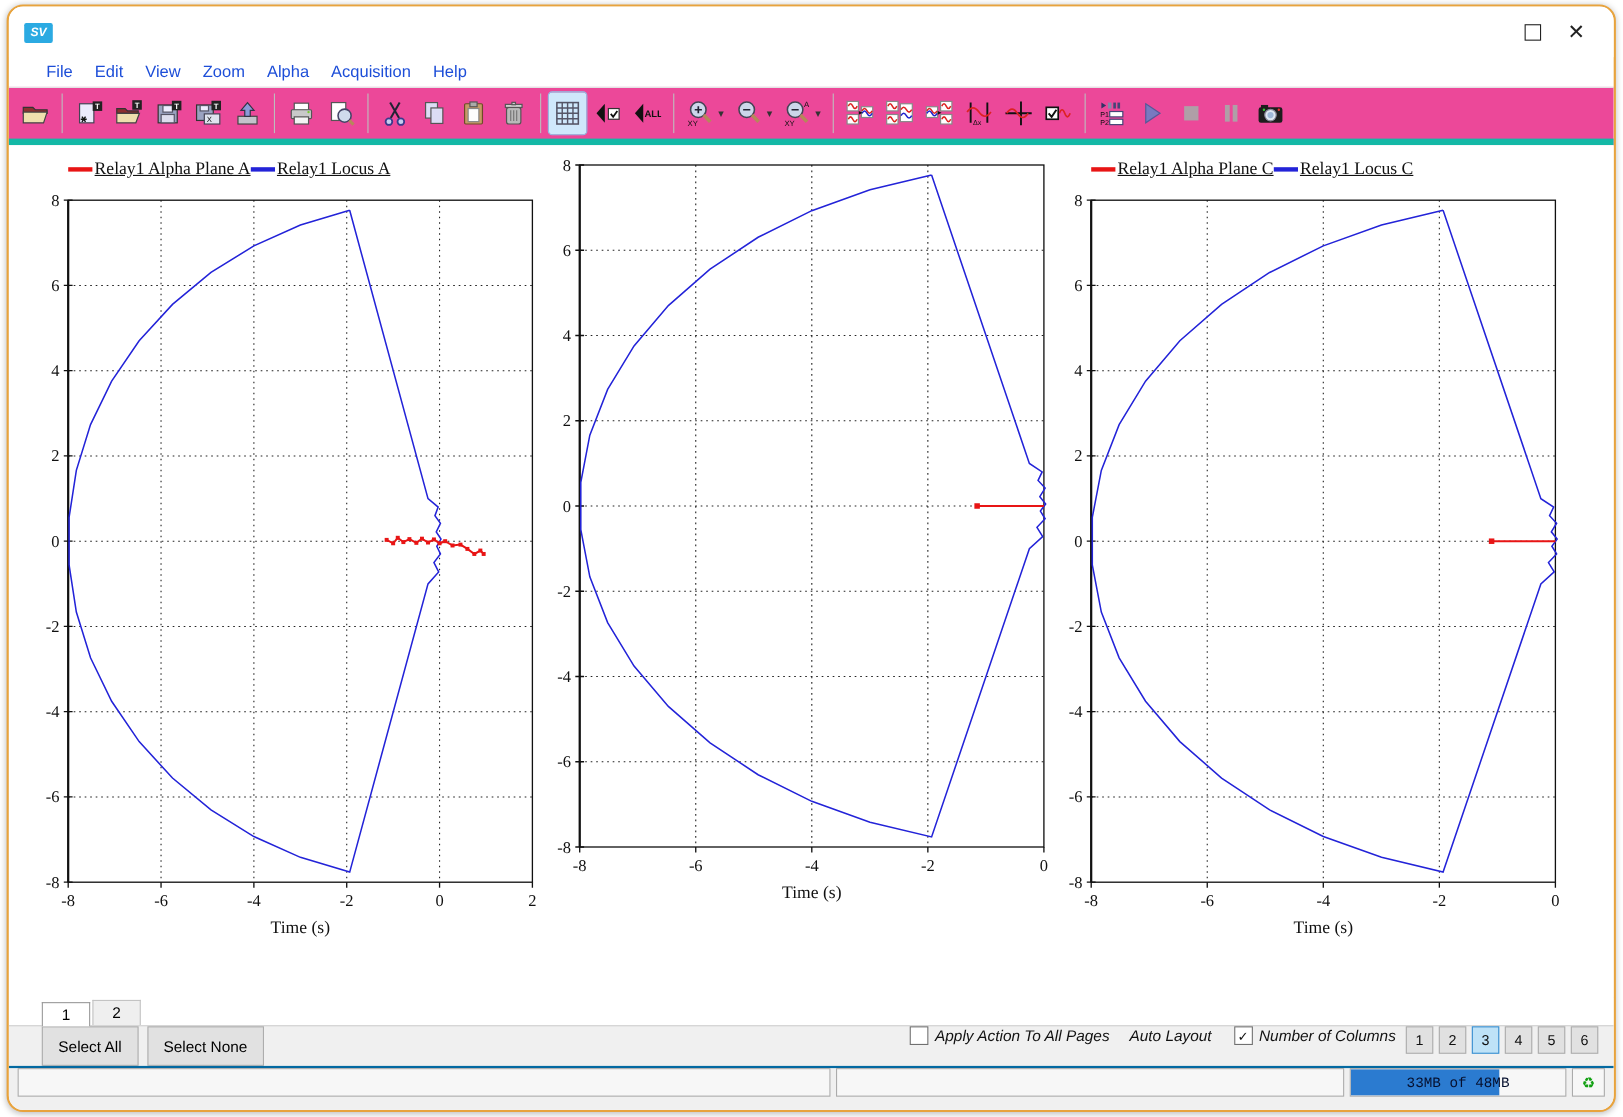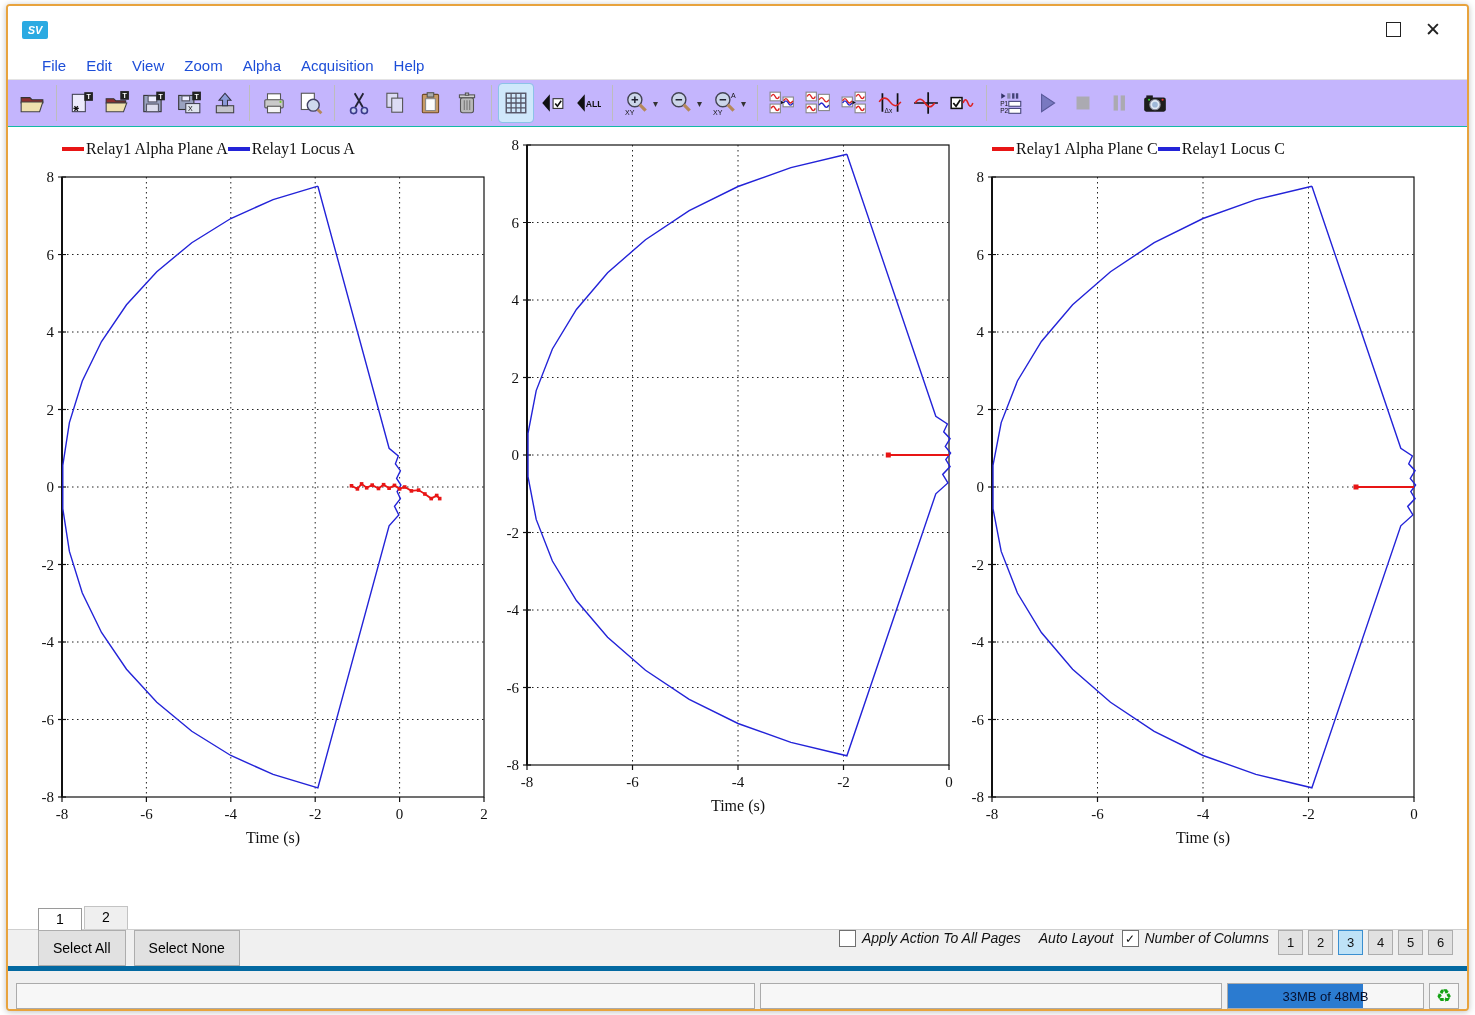--- a/index.html
+++ b/index.html
@@ -1,43 +1,43 @@
 <!DOCTYPE html>
 <html><head>
 <meta charset="utf-8">
 <style>
   html,body{margin:0;padding:0;background:#fff;width:1475px;height:1015px;font-family:"Liberation Sans",sans-serif;}
   .window{position:absolute;left:6px;top:4px;width:1459px;height:1003px;background:#fff;border:2px solid #E8A33D;
-          border-radius:4px;overflow:hidden;box-shadow:0 1px 6px rgba(0,0,0,.25);display:flex;flex-direction:column;}
+          border-radius:15px;overflow:hidden;box-shadow:0 1px 6px rgba(0,0,0,.25);display:flex;flex-direction:column;}
   
   .titlebar{height:46px;background:#fff;display:flex;align-items:center;padding:0 14px;flex:0 0 auto;}
   .app-icon{width:26px;height:18px;background:#2BAAE2;color:#fff;font-size:11px;font-weight:bold;font-style:italic;
             display:grid;place-items:center;border-radius:2px;margin-top:2px;}
   .tb-spacer{flex:1;}
   .win-btn{width:40px;height:30px;display:grid;place-items:center;color:#222;}
   .max-glyph{width:13px;height:13px;border:1.5px solid #222;}
   .close-glyph{font-size:19px;line-height:1;}
   
   .menubar{height:27px;display:flex;align-items:center;padding-left:24px;font-size:15px;color:#1d4ed8;flex:0 0 auto;}
   .menu-item{padding:2px 10px;cursor:default;}
   
-  .toolbar{height:46px;background:#c4b5fd;border-top:1px solid #e3e3e3;border-bottom:1px solid #14b8a6;
+  .toolbar{height:46px;background:#ec4899;border-top:1px solid #e3e3e3;border-bottom:6px solid #14b8a6;
            display:flex;align-items:center;padding:0 6px;flex:0 0 auto;}
   .tb-btn{height:38px;display:flex;align-items:center;padding:0 4px;border-radius:3px;margin:0 1px;}
   .tb-btn svg{width:26px;height:26px;}
   .tb-btn.active{background:#cfe8fb;outline:1px solid #8cc3e8;}
   .tb-btn.disabled{opacity:.9;}
   .tb-caret{font-size:10px;color:#333;margin-left:3px;}
   .tb-sep{width:1px;height:36px;background:#bdbdbd;margin:0 6px;flex:0 0 auto;}
   
   .chart-panel{flex:1;background:#fff;display:flex;padding:6px 24px 0 24px;overflow:hidden;}
   .chart{width:465px;flex:0 0 auto;display:flex;flex-direction:column;}
   .legend{height:32px;display:flex;align-items:center;justify-content:flex-start;padding-left:30px;
           font-family:"Liberation Serif",serif;font-size:16px;color:#111;}
-  .legend-item{display:flex;align-items:center;}
+  .legend-item{display:flex;align-items:center;text-decoration:underline;}
   .swatch{width:22px;height:4px;margin-right:2px;}
   svg.plot{display:block;}
   .grid{stroke:#222;stroke-width:1;stroke-dasharray:1.5 3.5;}
   .pborder{fill:none;stroke:#111;stroke-width:1.2;}
   .paxis{stroke:#111;stroke-width:2;}
   .tick{stroke:#111;stroke-width:1.2;}
   .tlab{font-family:"Liberation Serif",serif;font-size:15px;fill:#111;}
   .axlab{font-family:"Liberation Serif",serif;font-size:16px;fill:#111;}
   
   .tabbar{height:25px;background:#fff;display:flex;align-items:flex-end;padding-left:30px;flex:0 0 auto;}
@@ -47,22 +47,22 @@
   .controls-row{height:36px;background:#f0f0f0;border-top:1px solid #cfcfcf;display:flex;
                 padding:0 14px 0 30px;font-size:14px;color:#111;flex:0 0 auto;}
   .btn{background:#e1e1e1;border:1px solid #adadad;padding:4px 14px;font-size:14px;margin-right:8px;}
   .checkbox{width:15px;height:15px;background:#fff;border:1px solid #707070;display:inline-grid;place-items:center;
             font-size:12px;line-height:1;margin-right:6px;}
   .ctl-label{margin-right:18px;font-style:italic;}
   .numbtn{width:23px;height:23px;display:grid;place-items:center;background:#e1e1e1;border:1px solid #adadad;
           font-size:13px;margin-left:5px;}
   .numbtn.selected{background:#bee2f7;border:1px solid #3a8fd0;}
   
-  .statusbar{height:38px;background:#f0f0f0;border-top:5px solid #0369a1;display:flex;align-items:flex-end;
-             padding:0 8px;flex:0 0 auto;}
+  .statusbar{height:38px;background:#f0f0f0;border-top:2px solid #0369a1;display:flex;align-items:flex-start;
+             padding:0 8px;flex:0 0 auto;font-family:Liberation Mono, monospace;}
   .status-cell{height:24px;background:#f7f7f7;border:1px solid #ababab;margin-right:5px;}
   .cell-a{flex:1.6;}
   .cell-b{flex:1;}
   .progress-cell{width:195px;position:relative;overflow:hidden;}
   .progress-fill{position:absolute;left:0;top:0;bottom:0;background:#2b7bd0;}
   .progress-text{position:absolute;inset:0;display:grid;place-items:center;font-size:13px;color:#06102e;}
   .recycle-cell{width:28px;display:grid;place-items:center;color:#13a113;font-size:18px;margin-right:0;}
 </style>
 </head>
 <body>
@@ -536,21 +536,21 @@
       <div class="tab active">1</div>
       <div class="tab inactive">2</div>
     </div>
 
   <div class="controls-row">
     <button class="btn">Select All</button>
     <button class="btn">Select None</button>
     <div class="tb-spacer"></div>
     <span class="checkbox" id="applyChk"></span>
     <span class="ctl-label">Apply Action To All Pages</span>
-    <span class="ctl-label" style="margin-right:8px">Auto Layout</span>
+    <span class="ctl-label" style="margin-right:20px">Auto Layout</span>
     <span class="checkbox" id="autoChk">✓</span>
     <span class="ctl-label" style="margin-right:4px">Number of Columns</span>
     <span id="colbtns" style="display:flex">
         <div class="numbtn">1</div>
         <div class="numbtn">2</div>
         <div class="numbtn selected">3</div>
         <div class="numbtn">4</div>
         <div class="numbtn">5</div>
         <div class="numbtn">6</div>
       </span>

